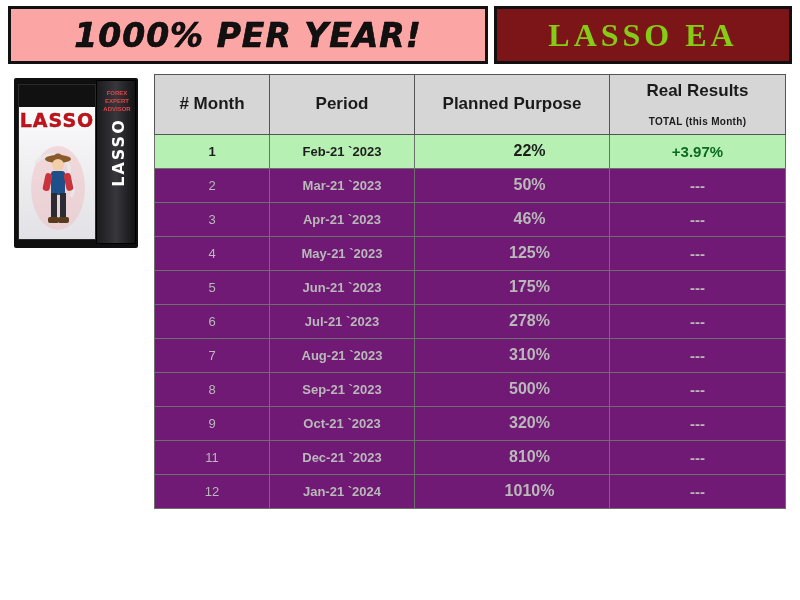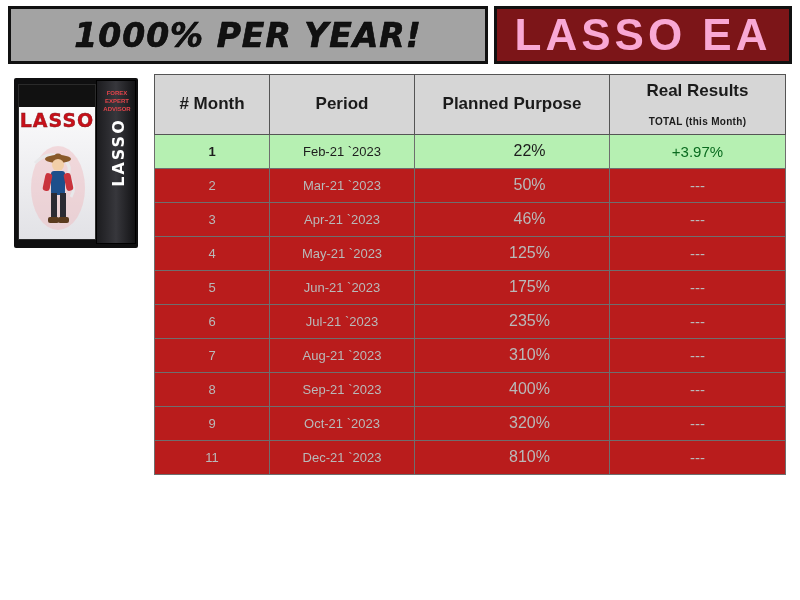--- a/index.html
+++ b/index.html
@@ -19,21 +19,21 @@
   .header {
     display: flex;
     width: 800px;
     height: 68px;
     box-sizing: border-box;
     padding: 6px 8px 4px 8px;
     gap: 6px;
   }
   .header-left {
     flex: 0 0 480px;
-    background: #a3a3a3;
+    background: #fca5a5;
     border: 3px solid #111111;
     display: flex;
     align-items: center;
     justify-content: center;
     box-sizing: border-box;
   }
   .header-left-text {
     font-family: "DejaVu Sans", sans-serif;
     font-weight: bold;
     font-style: italic;
@@ -46,25 +46,25 @@
   .header-right {
     flex: 1 1 auto;
     background: #7c1518;
     border: 3px solid #111111;
     display: flex;
     align-items: center;
     justify-content: center;
     box-sizing: border-box;
   }
   .header-right-text {
-    font-family: Liberation Sans, sans-serif;
-    font-weight: bold;
-    font-size: 44px;
+    font-family: Liberation Serif, serif;
+    font-weight: bold;
+    font-size: 32px;
     letter-spacing: 4px;
-    color: #f9a8d4;
+    color: #84cc16;
     white-space: nowrap;
   }
 
   
   .main {
     display: flex;
     align-items: flex-start;
     padding: 6px 0 0 14px;
     box-sizing: border-box;
   }
@@ -156,21 +156,21 @@
   
   .table-wrap {
     flex: 1 1 auto;
     padding-left: 16px;
     padding-right: 14px;
   }
   table.plan {
     border-collapse: collapse;
     width: 100%;
     table-layout: fixed;
-    background: #b91c1c;
+    background: #701a75;
   }
   table.plan th, table.plan td {
     border: 1px solid #6e6e6e;
     text-align: center;
     font-family: "Liberation Sans", sans-serif;
   }
   table.plan thead th {
     background: #d6d6d6;
     color: #1b1b1b;
     font-size: 17px;
@@ -180,21 +180,21 @@
   }
   .th-sub {
     display: block;
     font-size: 10px;
     font-weight: bold;
     letter-spacing: 0.3px;
     margin-top: 15px;
   }
   table.plan tbody td {
     font-size: 15px;
-    font-weight: normal;
+    font-weight: bold;
     color: #b9b9b9;
     padding: 7px 2px 8px 2px;
     height: 18px;
   }
   table.plan tbody td.col-month { font-size: 13px; font-weight: normal; }
   table.plan tbody td.col-period { font-size: 13px; }
   table.plan tbody td.col-plan { font-size: 16px; padding-left: 37px; }
   table.plan tbody tr.active td {
     background: #b6f0b2;
     color: #1d1d1d;
@@ -291,43 +291,49 @@
           </tr>
           <tr>
             <td class="col-month">5</td>
             <td class="col-period">Jun-21 `2023</td>
             <td class="col-plan">175%</td>
             <td class="col-result">---</td>
           </tr>
           <tr>
             <td class="col-month">6</td>
             <td class="col-period">Jul-21 `2023</td>
-            <td class="col-plan">235%</td>
+            <td class="col-plan">278%</td>
             <td class="col-result">---</td>
           </tr>
           <tr>
             <td class="col-month">7</td>
             <td class="col-period">Aug-21 `2023</td>
             <td class="col-plan">310%</td>
             <td class="col-result">---</td>
           </tr>
           <tr>
             <td class="col-month">8</td>
             <td class="col-period">Sep-21 `2023</td>
-            <td class="col-plan">400%</td>
+            <td class="col-plan">500%</td>
             <td class="col-result">---</td>
           </tr>
           <tr>
             <td class="col-month">9</td>
             <td class="col-period">Oct-21 `2023</td>
             <td class="col-plan">320%</td>
             <td class="col-result">---</td>
           </tr>
           <tr>
             <td class="col-month">11</td>
             <td class="col-period">Dec-21 `2023</td>
             <td class="col-plan">810%</td>
+            <td class="col-result">---</td>
+          </tr>
+          <tr>
+            <td class="col-month">12</td>
+            <td class="col-period">Jan-21 `2024</td>
+            <td class="col-plan">1010%</td>
             <td class="col-result">---</td>
           </tr>
         </tbody>
     </table>
   </div>
 </div>
 
 </body></html>

